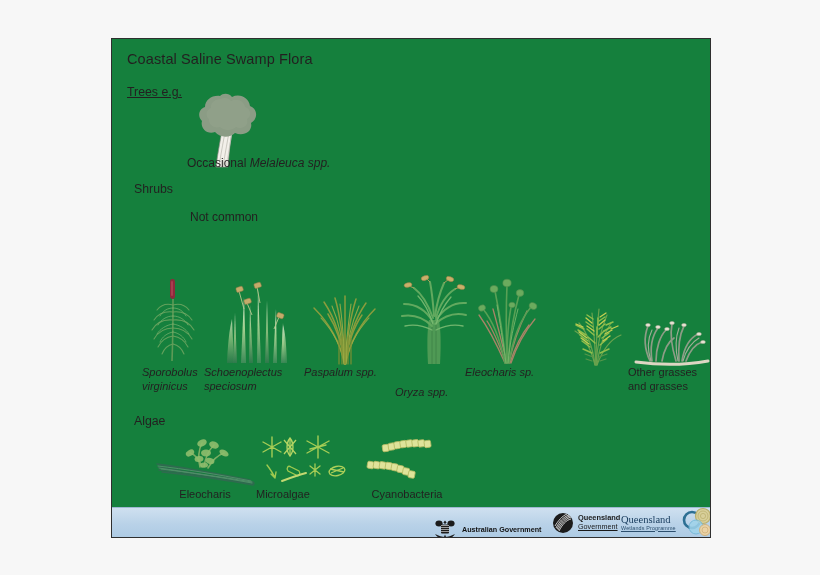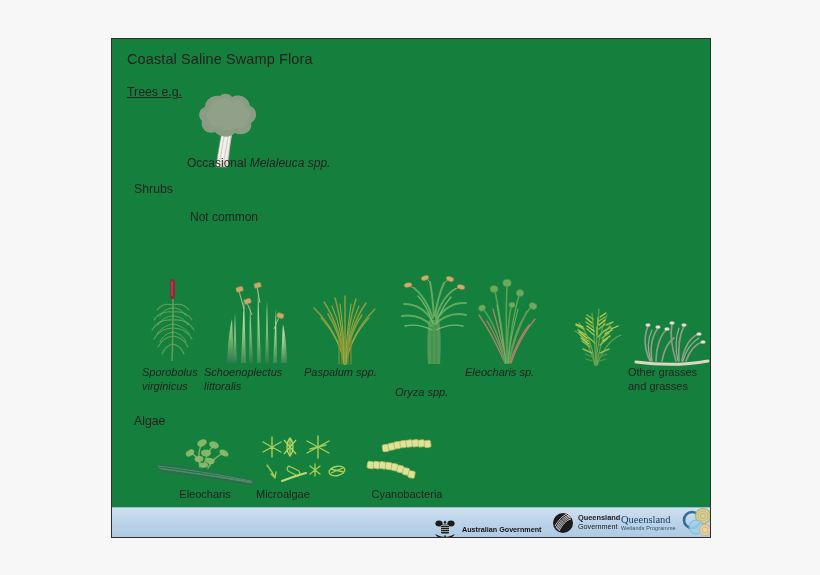--- a/index.html
+++ b/index.html
@@ -95,20 +95,21 @@
     font-weight: bold;
     color: #1a1a1a;
     line-height: 8.4px;
     white-space: nowrap;
   }
   .logo-text .l2 {
     font-size: 7.2px;
     color: #1a1a1a;
     line-height: 8.4px;
     white-space: nowrap;
+    text-decoration: underline;
   }
   .qwp-text .l1 {
     font-family: "Liberation Serif", serif;
     font-size: 10.5px;
     font-weight: normal;
     color: #163a5c;
     line-height: 11px;
   }
   .qwp-text .l2 {
     font-size: 5.4px;
@@ -435,21 +436,21 @@
         </g>
       </svg>
     </div>
 
     <div class="caption sci" style="left:30px;  top:326px; width:85px;">
       <div>Sporobolus</div>
       <div>virginicus</div>
     </div>
     <div class="caption sci" style="left:92px; top:326px; width:95px;font-style:italic;">
       <div>Schoenoplectus</div>
-      <div>littoralis</div>
+      <div>speciosum</div>
     </div>
     <div class="caption sci" style="left:192px; top:326px; width:90px;">
       <div>Paspalum spp.</div>
     </div>
     <div class="caption sci" style="left:283px; top:326px; width:80px;margin-top:20px;">
       <div>Oryza spp.</div>
     </div>
     <div class="caption sci" style="left:353px; top:326px; width:90px;">
       <div>Eleocharis sp.</div>
     </div>

